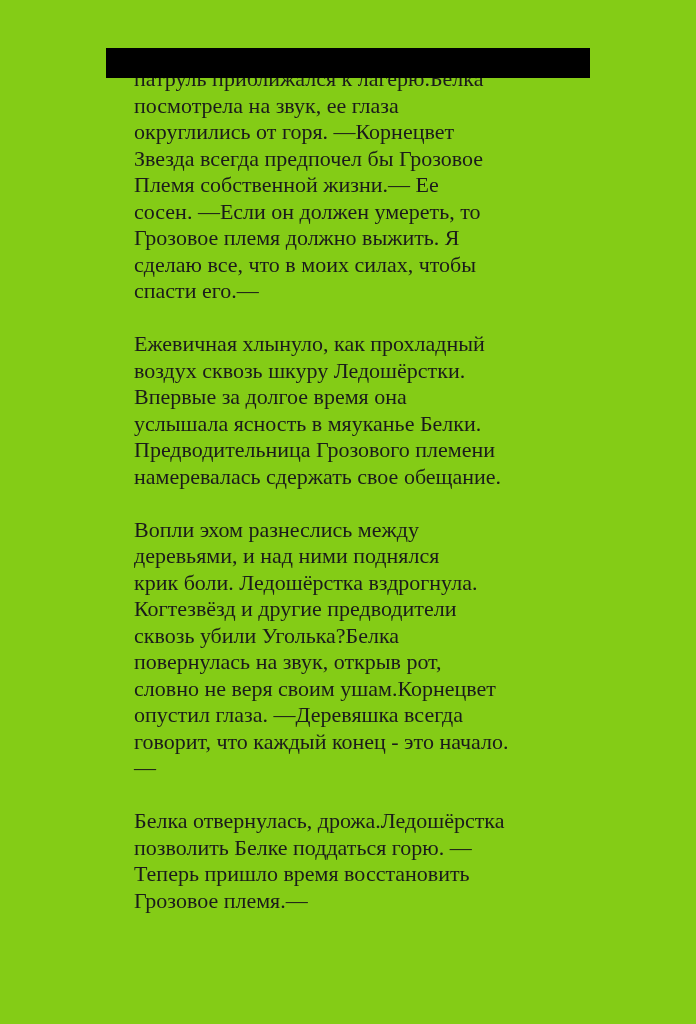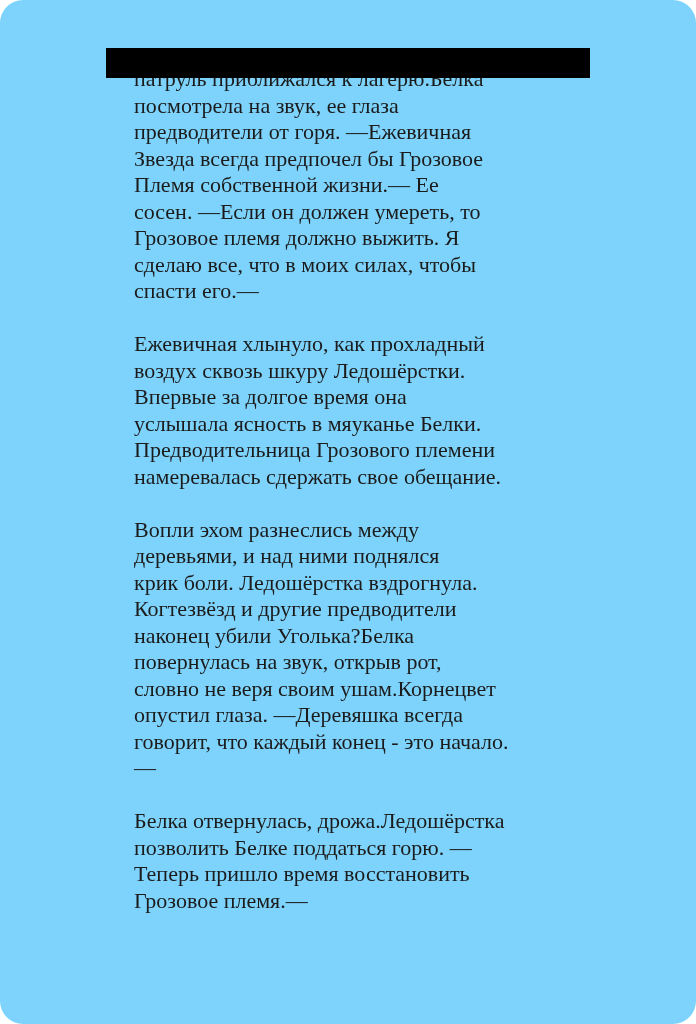--- a/index.html
+++ b/index.html
@@ -37,47 +37,47 @@
     top: 48px;
     width: 484px;
     height: 30px;
     background: #000000;
     z-index: 2;
   }
 </style>
 </head>
 <body>
 
-<div class="page" style="background: #7dd3fc; border-radius: 23px;">
+<div class="page" style="background: #84cc16;">
   <div class="text-block" style="color: rgb(27, 27, 27);">
       <div class="paragraph">
         <div class="line">патруль приближался к лагерю.Белка</div>
         <div class="line">посмотрела на звук, ее глаза</div>
-        <div class="line">предводители от горя. —Ежевичная</div>
+        <div class="line">округлились от горя. —Корнецвет</div>
         <div class="line">Звезда всегда предпочел бы Грозовое</div>
         <div class="line">Племя собственной жизни.— Ее</div>
         <div class="line">сосен. —Если он должен умереть, то</div>
         <div class="line">Грозовое племя должно выжить. Я</div>
         <div class="line">сделаю все, что в моих силах, чтобы</div>
         <div class="line">спасти его.—</div>
       </div>
       <div class="paragraph">
         <div class="line">Ежевичная хлынуло, как прохладный</div>
         <div class="line">воздух сквозь шкуру Ледошёрстки.</div>
         <div class="line">Впервые за долгое время она</div>
         <div class="line">услышала ясность в мяуканье Белки.</div>
         <div class="line">Предводительница Грозового племени</div>
         <div class="line">намеревалась сдержать свое обещание.</div>
       </div>
       <div class="paragraph">
         <div class="line">Вопли эхом разнеслись между</div>
         <div class="line">деревьями, и над ними поднялся</div>
         <div class="line">крик боли. Ледошёрстка вздрогнула.</div>
         <div class="line">Когтезвёзд и другие предводители</div>
-        <div class="line">наконец убили Уголька?Белка</div>
+        <div class="line">сквозь убили Уголька?Белка</div>
         <div class="line">повернулась на звук, открыв рот,</div>
         <div class="line">словно не веря своим ушам.Корнецвет</div>
         <div class="line">опустил глаза. —Деревяшка всегда</div>
         <div class="line">говорит, что каждый конец - это начало.</div>
         <div class="line">—</div>
       </div>
       <div class="paragraph">
         <div class="line">Белка отвернулась, дрожа.Ледошёрстка</div>
         <div class="line">позволить Белке поддаться горю. —</div>
         <div class="line">Теперь пришло время восстановить</div>

